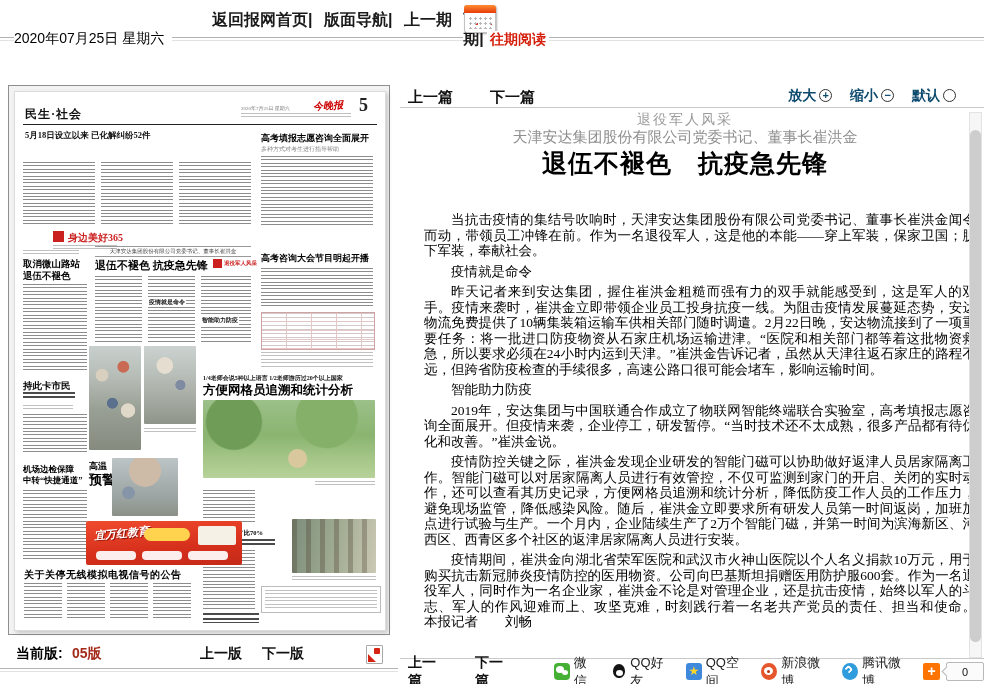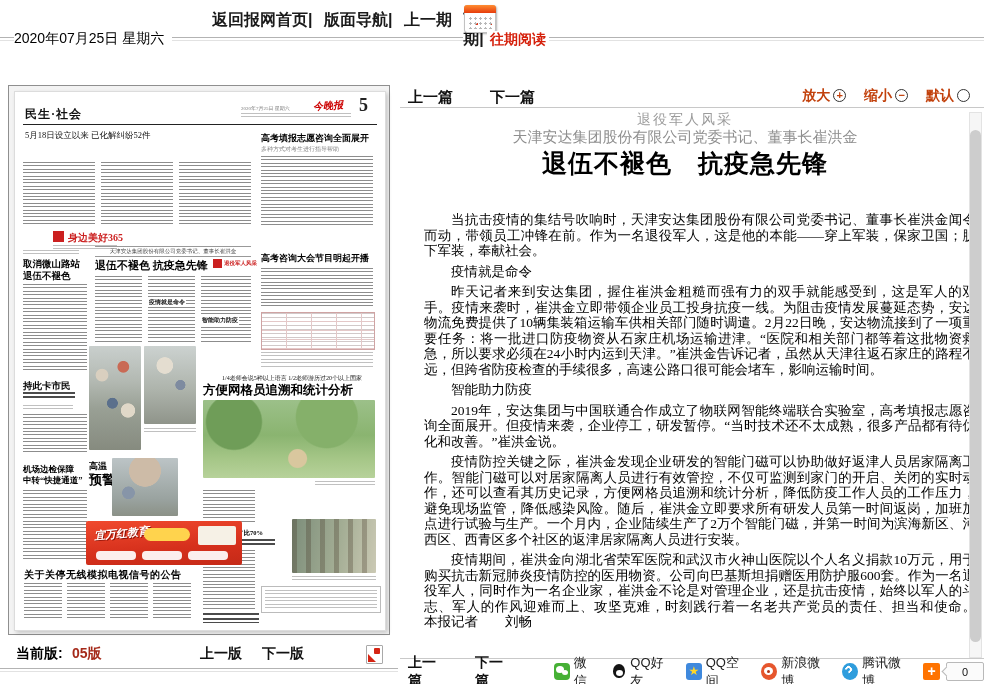--- a/index.html
+++ b/index.html
@@ -37,21 +37,21 @@
          background:#f3f3f3;padding:5px;box-sizing:border-box;}
   .paper{position:relative;width:100%;height:100%;background:#fff;border:1px solid #dcdcdc;
          box-shadow:2px 2px 4px rgba(0,0,0,.18);overflow:hidden;
          font-family:"Liberation Serif","DejaVu Serif",serif;}
   .p-section{left:10px;top:14px;font-size:12px;font-weight:bold;color:#111;letter-spacing:1px;}
   .p-logo{left:298px;top:7px;font-size:10px;font-weight:bold;font-style:italic;color:#c00;
           transform:rotate(-4deg);}
   .p-pageno{left:344px;top:3px;font-size:18px;font-weight:bold;color:#222;}
   .p-rule{left:8px;right:8px;top:32px;border-top:1.5px solid #222;height:0;}
   .p-mastdate{left:226px;top:13px;font-size:5px;color:#777;}
-  .p-kicker{font-weight:normal;color:#111;text-align:center;}
+  .p-kicker{font-weight:bold;color:#111;}
   .hl{font-weight:bold;color:#000;font-family:"Liberation Serif","DejaVu Serif",serif;}
   .p-vband{border-top:1px solid #999;border-bottom:1px solid #999;}
   .badge-sq{background:#cb2020;}
   .red-t{color:#c22;font-weight:bold;}
   .p-table{border:1px solid #cfa3a3;
       background-image:repeating-linear-gradient(to bottom,transparent 0 8px,#e4c8c8 8px 9px),
                        repeating-linear-gradient(to right,transparent 0 24px,#e4c8c8 24px 25px),
                        repeating-linear-gradient(to bottom,rgba(140,120,120,.4) 0 1px,transparent 1px 4px);}
   .ph{position:absolute;border-radius:1px;}
   .ph-street1{background:
@@ -91,21 +91,21 @@
       border:1px solid #a9a9a9;border-radius:1px;}
   .ic-pdf::before{content:"";position:absolute;left:1px;bottom:1px;border-left:8px solid #d52413;
       border-top:8px solid transparent;}
   .ic-pdf::after{content:"";position:absolute;right:2px;top:2px;width:6px;height:6px;
       background:#d52413;border-radius:1px;}
 
   
   .reader-nav{position:absolute;left:400px;top:85px;width:584px;height:23px;
       border-bottom:1px solid #c8c8c8;box-sizing:border-box;font-size:15px;font-weight:bold;}
   .reader-nav .lnk{position:absolute;top:3px;}
-  .zoom-ctrls{position:absolute;right:14px;top:2px;font-size:14px;font-weight:bold;color:#c2410c;}
+  .zoom-ctrls{position:absolute;right:28px;top:2px;font-size:14px;font-weight:bold;color:#0c4a6e;}
   .zoom-ctrls a{margin-left:14px;}
   .ic-circle{display:inline-block;width:13px;height:13px;border:1.5px solid #333;border-radius:50%;
       position:relative;vertical-align:-2px;margin-left:3px;box-sizing:border-box;}
   .ic-circle i{position:absolute;left:0;right:0;top:-1px;text-align:center;font-style:normal;
       font-size:11px;font-weight:bold;line-height:12px;}
   .art-kicker{position:absolute;left:400px;top:111px;width:570px;text-align:center;
       font-size:14px;color:#9b9b9b;letter-spacing:2px;}
   .art-sub{position:absolute;left:400px;top:128px;width:570px;text-align:center;
       font-size:15px;color:#8e8e8e;}
   .art-title{position:absolute;left:400px;top:147px;width:570px;text-align:center;

